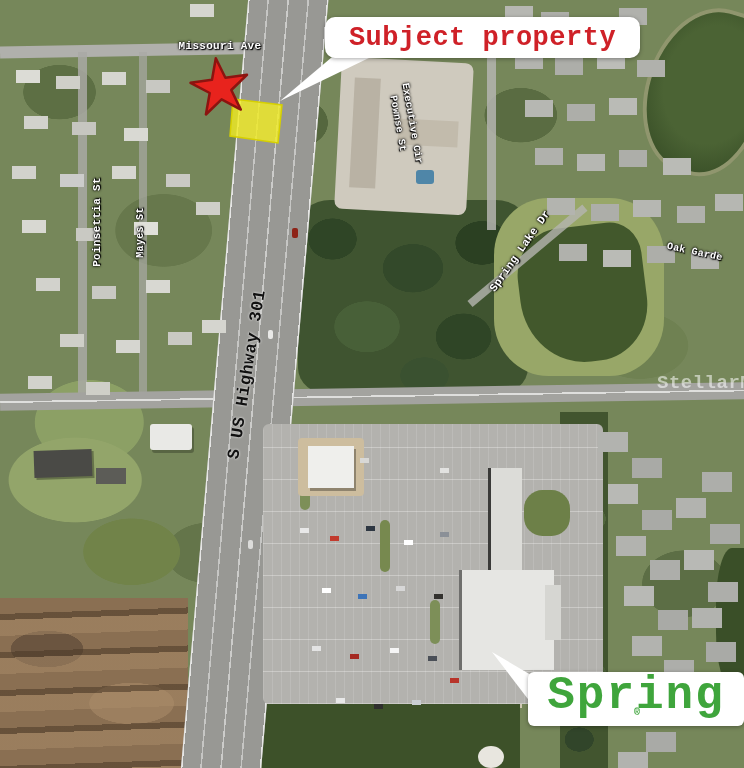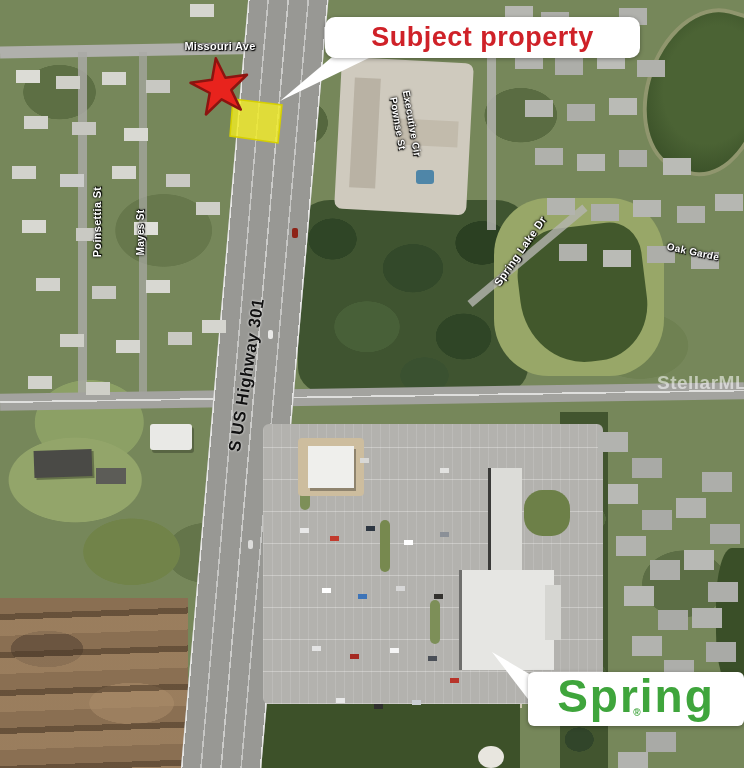--- a/index.html
+++ b/index.html
@@ -1,18 +1,18 @@
 <!DOCTYPE html>
 <html><head>
 <meta charset="utf-8">
 <style>
   html,body{margin:0;padding:0;background:#222;}
   #map{
     position:relative;width:744px;height:768px;overflow:hidden;
-    font-family:Liberation Sans, sans-serif;
+    font-family:Liberation Mono, monospace;
     background-color:#76875a;
   }
   #map *{position:absolute;box-sizing:border-box;}
 
   
   .veg-base{
     left:0;top:0;width:744px;height:768px;
     background-color:#76875a;
     background-image:
       radial-gradient(60px 45px at 8% 12%, #5d6f44 0 60%, transparent 61%),

